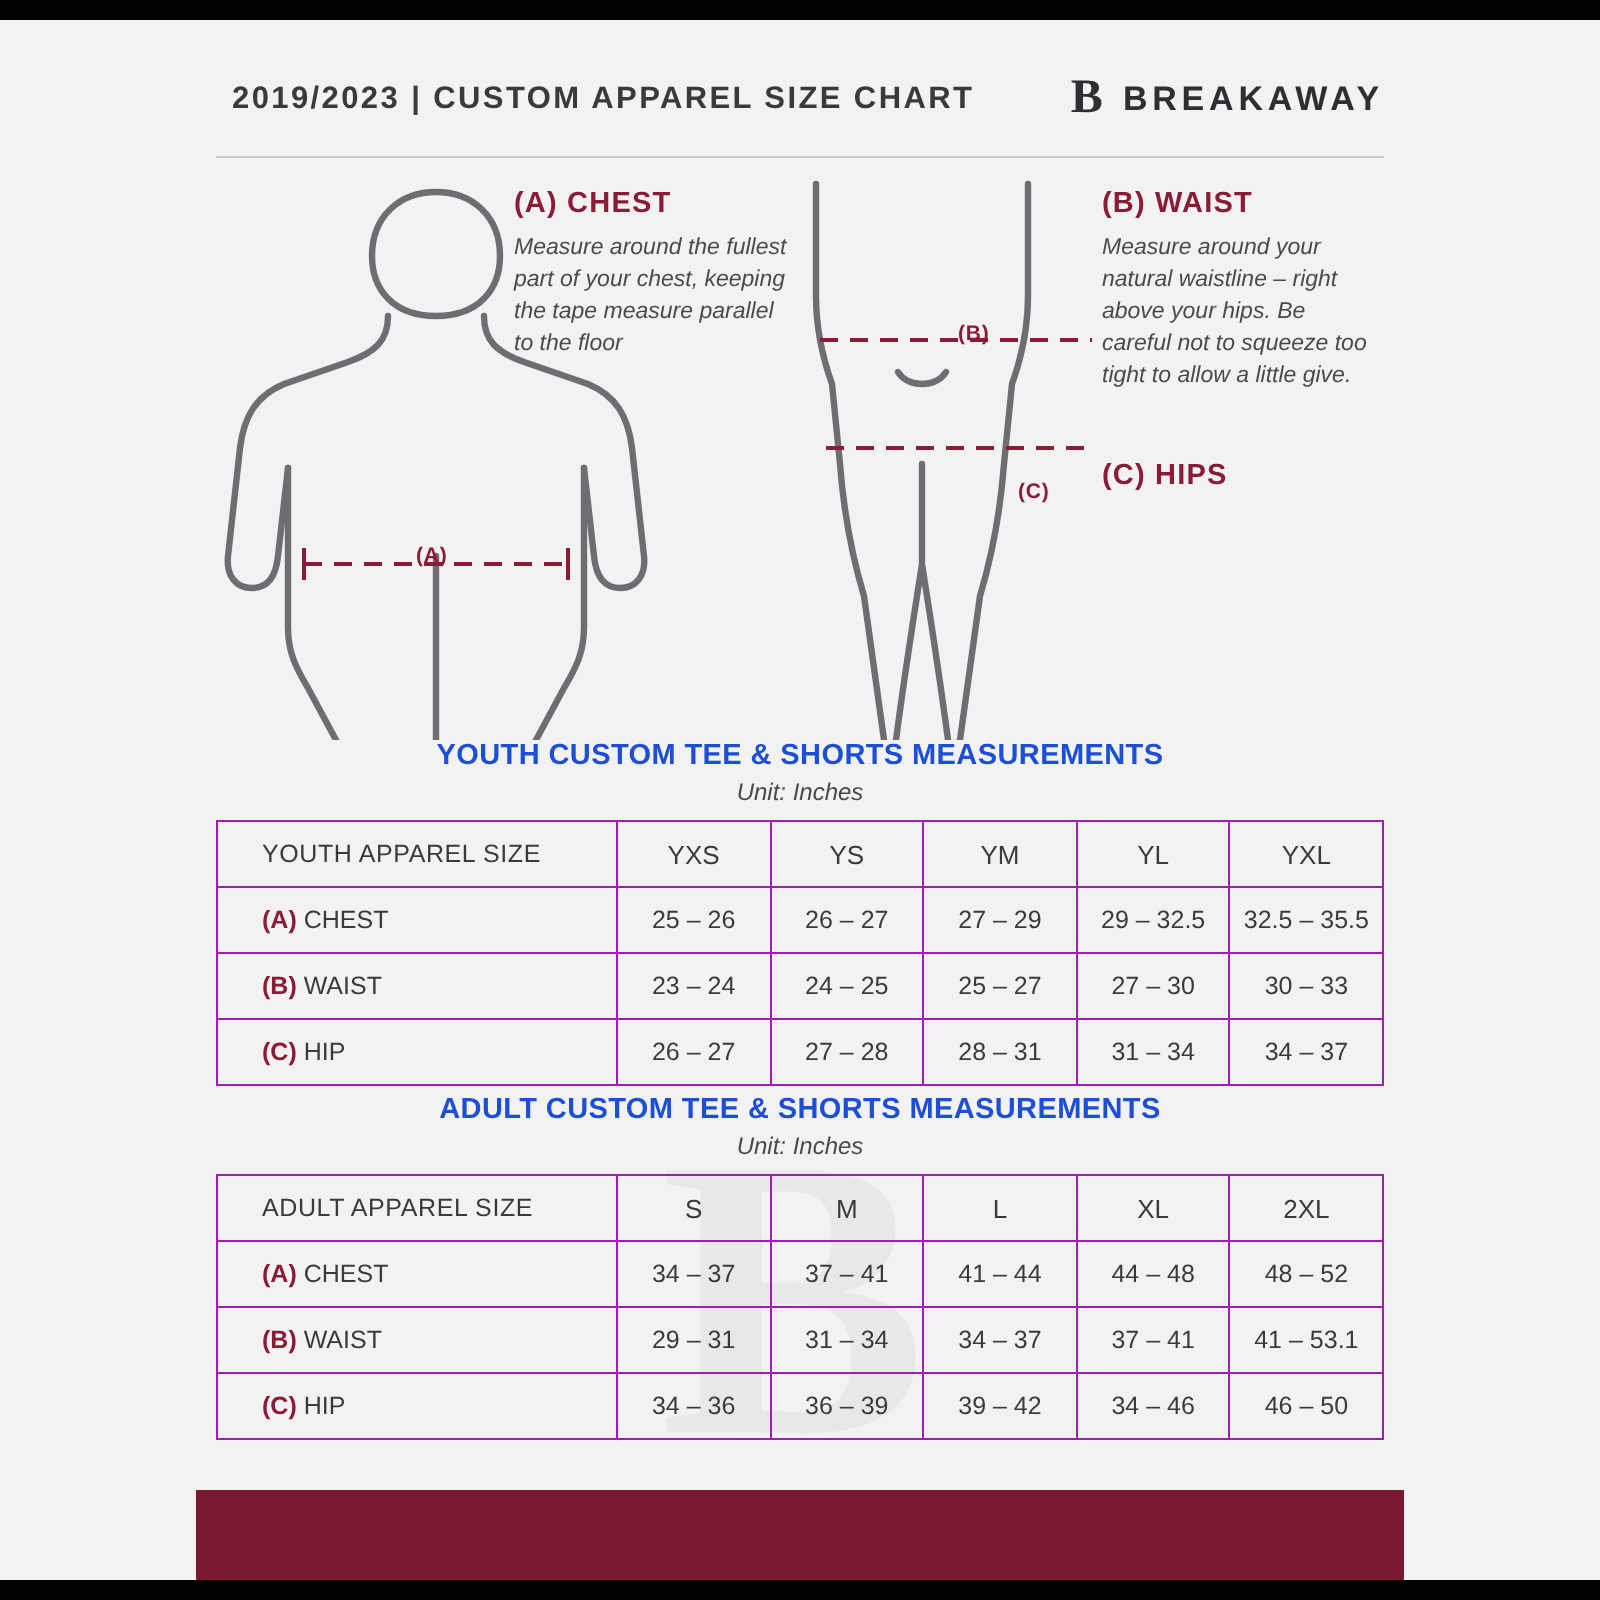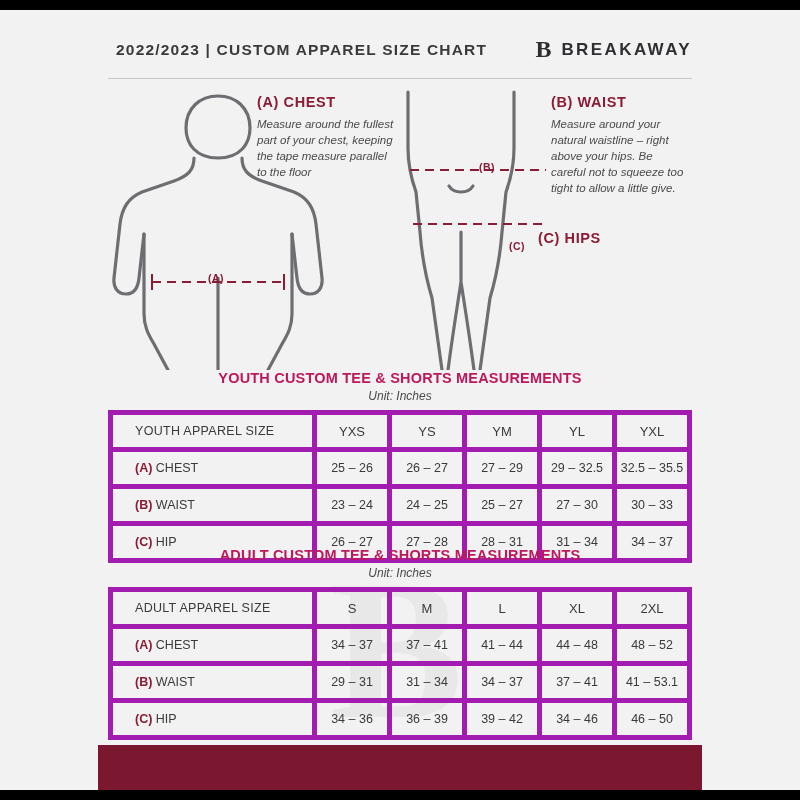--- a/index.html
+++ b/index.html
@@ -111,58 +111,58 @@
     font-size: 11.5px;
     line-height: 16px;
     font-style: italic;
     color: #4a4a4c;
     width: 142px;
   }
   .c-chest-title { left: 149px; top: 12px; }
   .c-chest-body  { left: 149px; top: 34px; }
   .c-waist-title { left: 443px; top: 12px; }
   .c-waist-body  { left: 443px; top: 34px; width: 135px;}
-  .c-hips-title  { left: 430px; top: 148px; }
+  .c-hips-title  { left: 443px; top: 148px; }
   .c-hips-body   { left: 443px; top: 170px; width: 140px;}
 
   .measure-label {
     position: absolute;
     font-size: 10.5px;
     font-weight: bold;
     color: #8a1c35;
     letter-spacing: 0.4px;
   }
   .lbl-a { left: 100px; top: 190px; }
   .lbl-b { left: 371px; top: 79px; }
   .lbl-c { left: 401px; top: 158px; }
 
   
   .tbl-block { position: absolute; left: 108px; width: 584px; z-index: 2; }
   .tbl-title {
     text-align: center;
     font-size: 14.5px;
     font-weight: bold;
-    color: #be185d;
+    color: #1d4ed8;
     letter-spacing: 0.2px;
   }
   .tbl-sub {
     text-align: center;
     font-size: 12px;
     font-style: italic;
     color: #4a4a4c;
     margin-top: 3px;
     margin-bottom: 7px;
   }
   table {
     width: 584px;
     border-collapse: collapse;
     table-layout: fixed;
   }
   table td, table th {
-    border: 5px solid #a21caf;
+    border: 1px solid #a21caf;
     height: 30px;
     text-align: center;
     font-size: 12.5px;
     color: #3a3a3c;
     font-weight: normal;
   }
   table th { font-weight: normal; font-size: 13px; }
   .col-name { width: 176px; }
   .name-cell {
     text-align: left;
@@ -192,21 +192,21 @@
 </style>
 </head>
 <body>
 
 <div class="page">
   <div class="sheet">
 
     <div class="watermark">B</div>
 
     <div class="header">
-      <div class="header-title">2022/2023  |  CUSTOM APPAREL SIZE CHART</div>
+      <div class="header-title">2019/2023  |  CUSTOM APPAREL SIZE CHART</div>
       <div class="brand">
         <span class="brand-mark">B</span>
         <span class="brand-name">BREAKAWAY</span>
       </div>
     </div>
     <div class="hr hr-top"></div>
 
     <div class="illus">
 
       <svg width="584" height="288" viewBox="0 0 584 288" style="position:absolute;left:0;top:0;">

